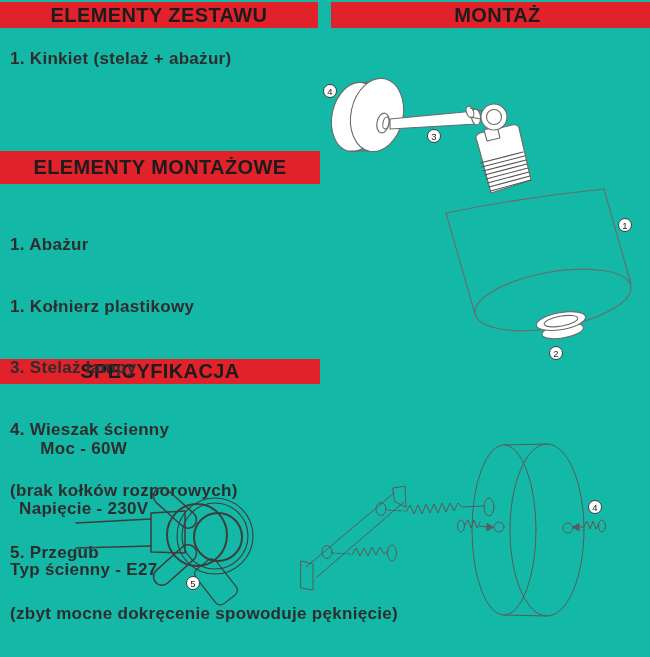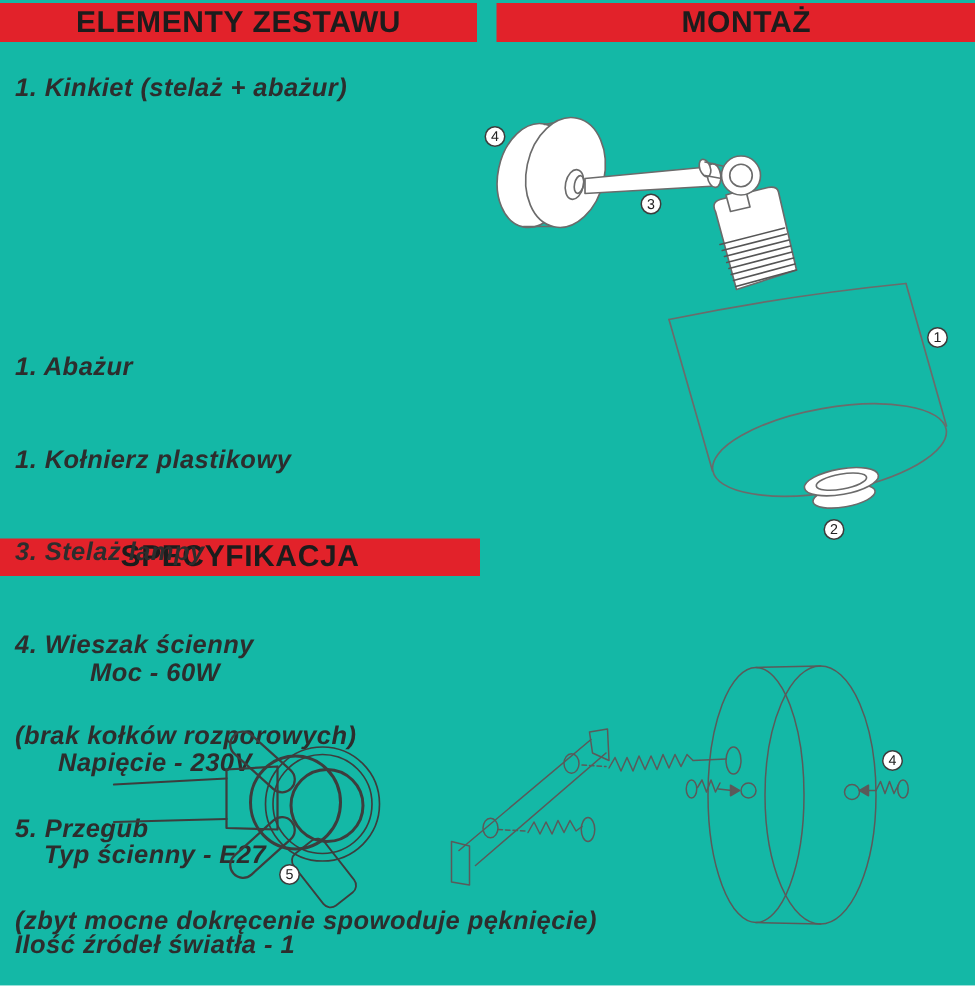--- a/index.html
+++ b/index.html
@@ -7,21 +7,21 @@
     position:relative;width:650px;height:657px;background:#14b8a6;
     font-family:"Liberation Sans","DejaVu Sans",sans-serif;overflow:hidden;
   }
   .bar{
     position:absolute;background:#e2222a;color:#1c1c1c;
     display:flex;align-items:center;justify-content:center;
     font-weight:bold;font-size:20px;letter-spacing:0.4px;
   }
   .txt{
     position:absolute;left:10px;color:#2d2d2d;font-weight:bold;
-    font-size:17px;letter-spacing:0.3px;white-space:pre;font-style:italic;
+    font-size:17px;letter-spacing:0.3px;white-space:pre;
   }
   .list div{line-height:21.5px;}
   .speclist div{line-height:20.4px;text-align:center;}
   #kit-line{top:49px;}
   #mount-list{top:194px;}
   #spec-list{top:399px;}
   #bar-kit{left:0;top:2px;width:318px;height:26px;}
   #bar-montaz{left:331px;top:2px;width:333px;height:26px;}
   #bar-mount{left:0;top:151px;width:320px;height:33px;}
   #bar-spec{left:0;top:359px;width:320px;height:25px;}
@@ -36,41 +36,43 @@
 <body>
 
 <div id="page">
 
   <div class="bar" id="bar-kit">
     <span>ELEMENTY ZESTAWU</span>
   </div>
   <div class="bar" id="bar-montaz">
     <span>MONTAŻ</span>
   </div>
+  <div class="bar" id="bar-mount">
+    <span>ELEMENTY MONTAŻOWE</span>
+  </div>
   <div class="bar" id="bar-spec">
     <span>SPECYFIKACJA</span>
   </div>
 
   <div class="txt" id="kit-line">1. Kinkiet (stelaż + abażur)</div>
 
   <div class="txt list" id="mount-list">
     <div>1. Abażur</div>
     <div>1. Kołnierz plastikowy</div>
     <div>3. Stelaż lampy</div>
     <div>4. Wieszak ścienny</div>
     <div>(brak kołków rozporowych)</div>
     <div>5. Przegub</div>
     <div>(zbyt mocne dokręcenie spowoduje pęknięcie)</div>
   </div>
 
   <div class="txt speclist" id="spec-list">
     <div>Moc - 60W</div>
     <div>Napięcie - 230V</div>
     <div>Typ ścienny - E27</div>
-    <div>Ilość źródeł światła - 1</div>
   </div>
 
   <svg width="650" height="657" viewBox="0 0 650 657">
 
     <g stroke="#6b6b6b" stroke-width="1.1" fill="none" stroke-linejoin="round" stroke-linecap="round">
 
       <g>
         <path d="M446,213 Q524,197 604,189"></path>
         <path d="M604,189 L631,284"></path>
         <path d="M446,213 L475,314"></path>

